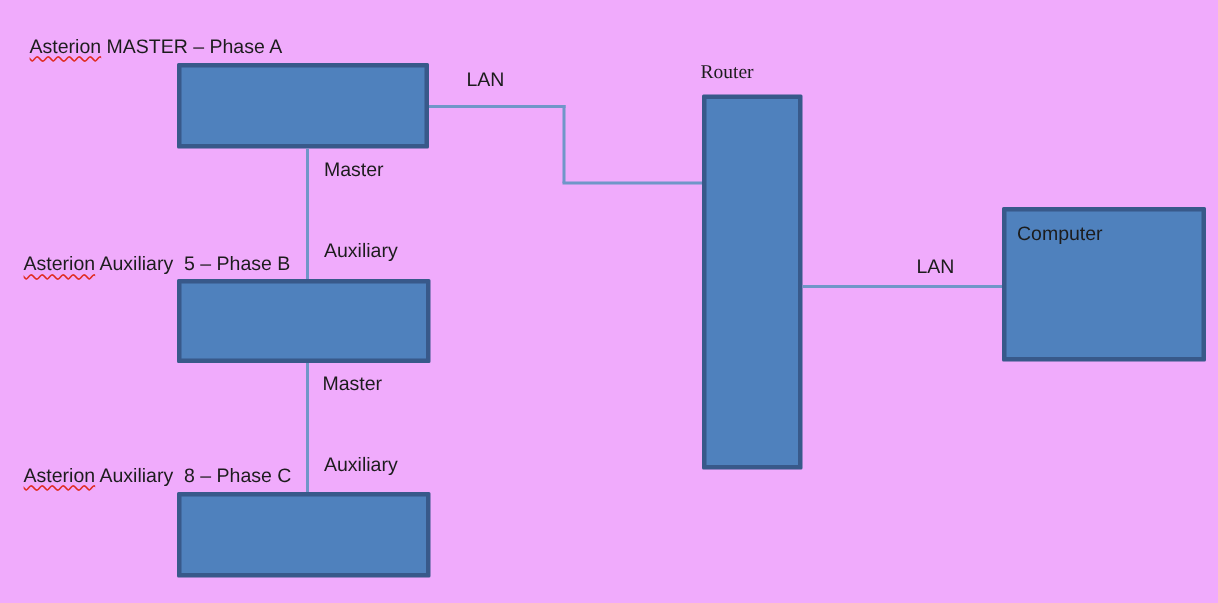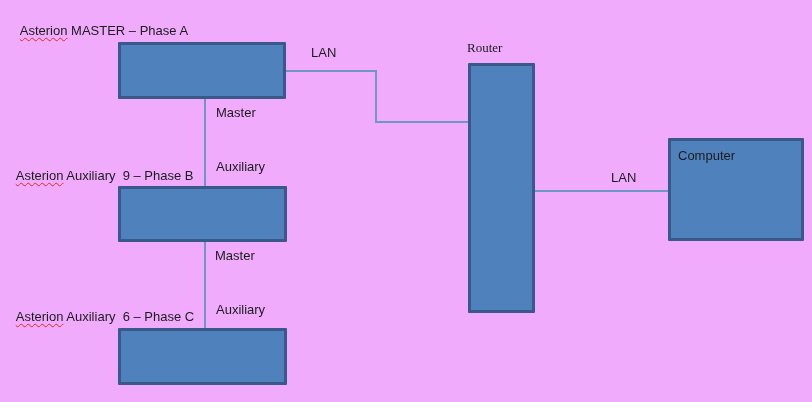--- a/index.html
+++ b/index.html
@@ -41,25 +41,25 @@
 </head>
 <body>
 
 <div class="canvas">
 
   <div class="lbl" style="left:6px; top:8px;">
     <span class="misspelled">Asterion</span><span> MASTER – Phase A</span>
   </div>
 
   <div class="lbl" style="left:2px; top:153px;">
-    <span class="misspelled">Asterion</span><span> Auxiliary  9 – Phase B</span>
+    <span class="misspelled">Asterion</span><span> Auxiliary  5 – Phase B</span>
   </div>
 
   <div class="lbl" style="left:2px; top:294px;">
-    <span class="misspelled">Asterion</span><span> Auxiliary  6 – Phase C</span>
+    <span class="misspelled">Asterion</span><span> Auxiliary  8 – Phase C</span>
   </div>
 
   <div class="shape" style="left:118px; top:42px; width:168px; height:57px;"></div>
 
   <div class="shape" style="left:118px; top:186px; width:169px; height:56px;"></div>
 
   <div class="shape" style="left:118px; top:328px; width:169px; height:57px;"></div>
 
   <div class="shape" style="left:468px; top:63px; width:67px; height:250px;"></div>
 

